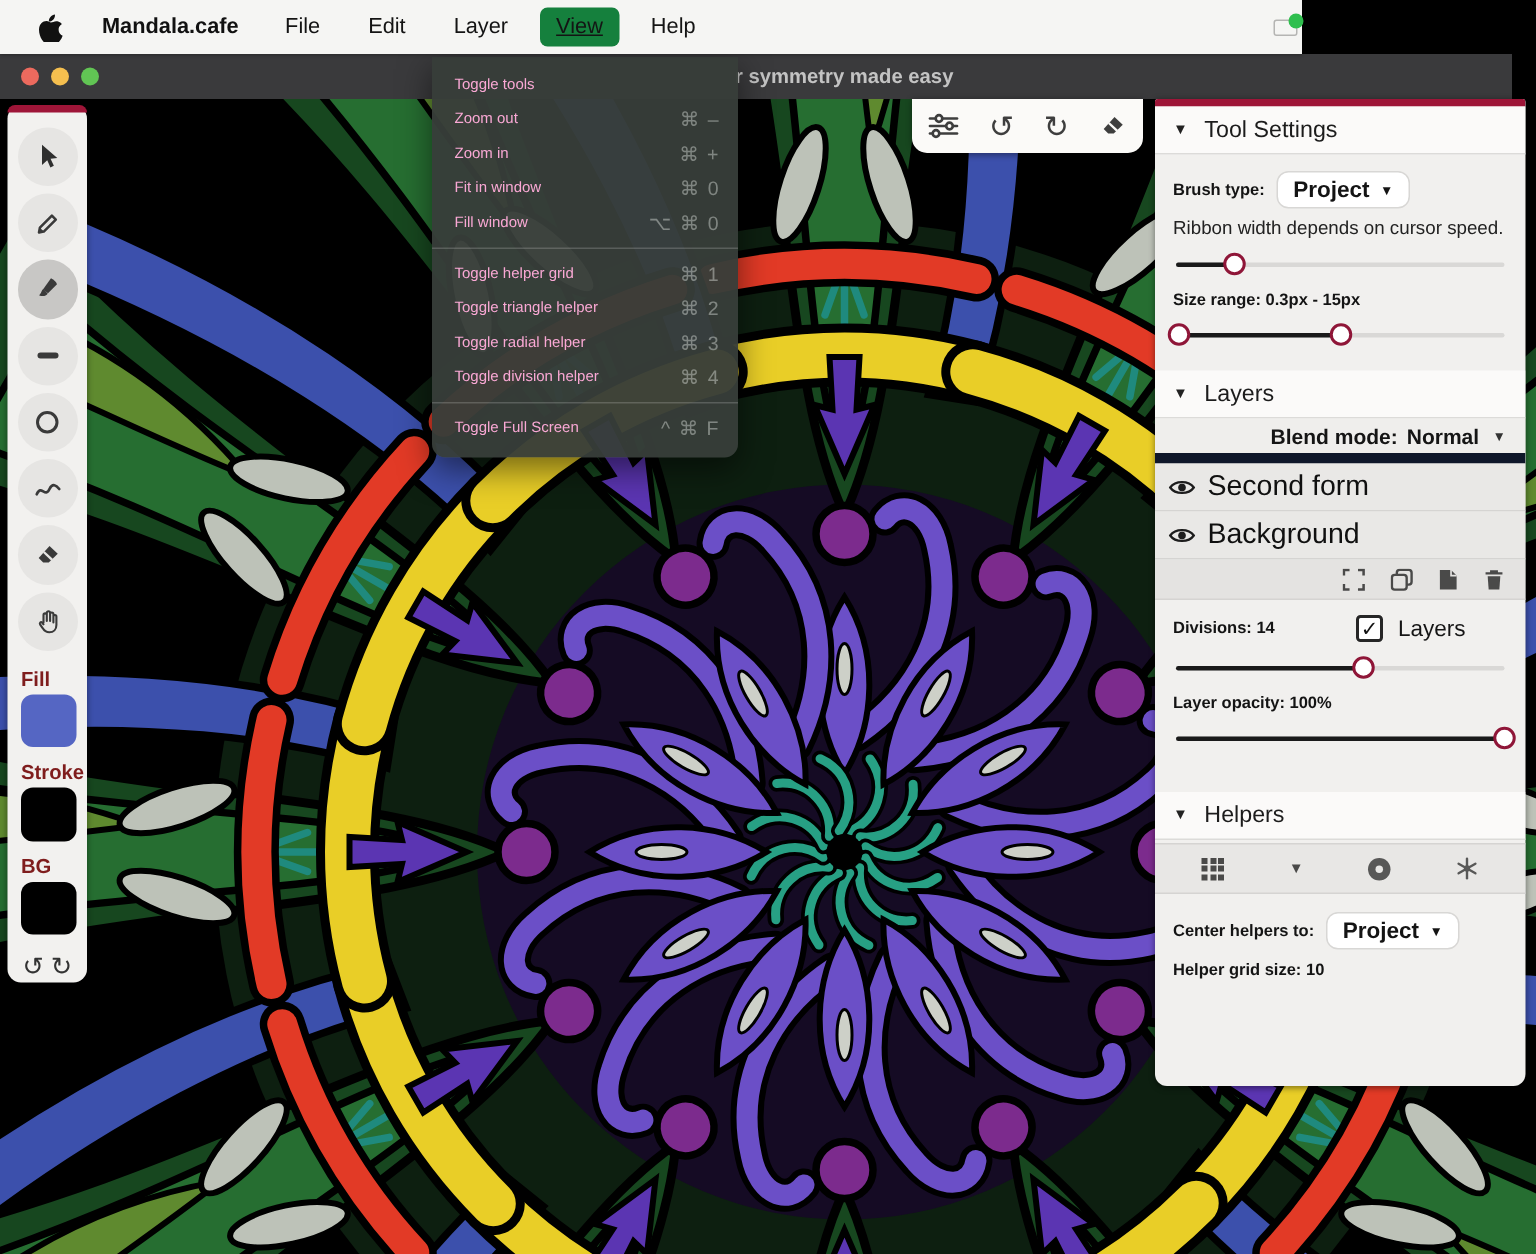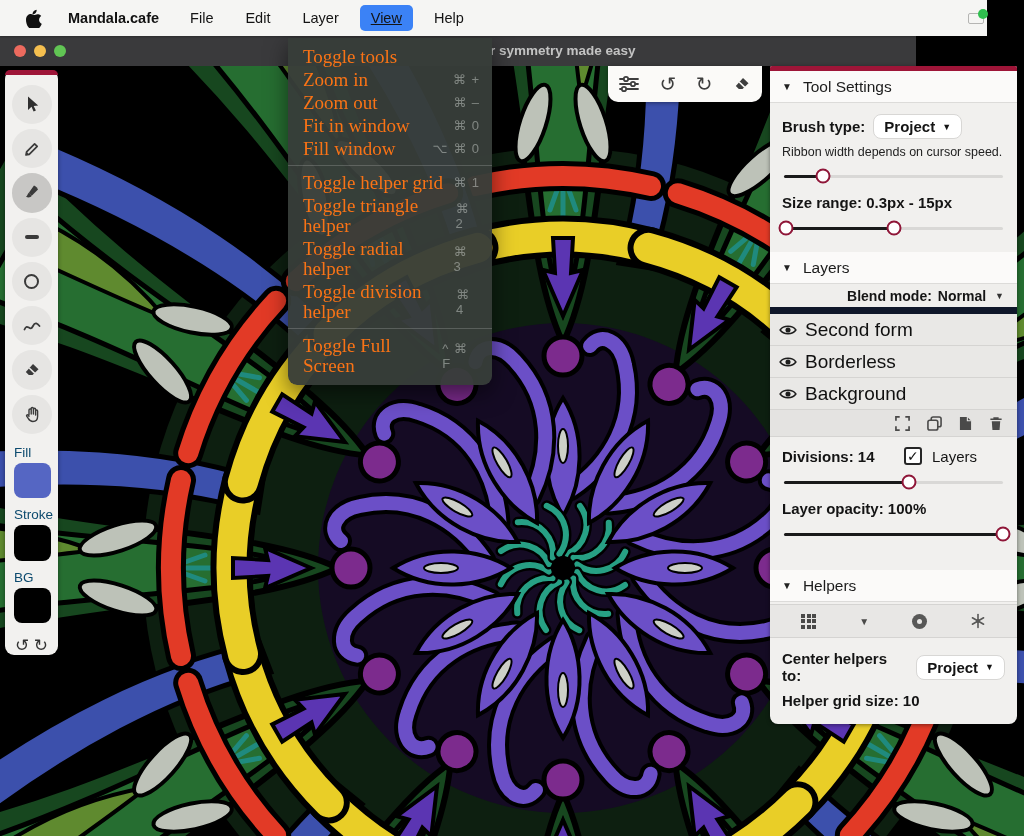--- a/index.html
+++ b/index.html
@@ -1,74 +1,74 @@
 <!DOCTYPE html>
 <html><head>
 <meta charset="utf-8">
 <style>
   * { margin:0; padding:0; box-sizing:border-box; }
   html,body { width:1024px; height:836px; overflow:hidden; background:#000;
     font-family:"Liberation Sans","DejaVu Sans",sans-serif; -webkit-font-smoothing:antialiased; }
 
   
-  .menubar { position:absolute; left:0; top:0; width:987px; height:36px; background:#f5f5f3;
+  .menubar { position:absolute; left:0; top:0; width:868px; height:36px; background:#f5f5f3;
     display:flex; align-items:center; z-index:60; box-shadow:0 1px 2px rgba(0,0,0,.25); }
   .apple { margin-left:26px; width:18px; height:20px; display:flex; align-items:center; }
   .mb-app { font-weight:700; font-size:14.5px; color:#111; margin-left:24px; }
   .mb-item { font-size:14.5px; color:#141414; padding:5px 11px; margin-left:10px; border-radius:5px; }
-  .mb-item.active { background:#3b82f6;text-decoration:underline; }
+  .mb-item.active { background:#15803d;text-decoration:underline; }
   .live-ind { position:absolute; right:-3px; top:9px; width:22px; height:16px; }
   .live-ind .box { position:absolute; left:0; top:4px; width:16px; height:11px; border:1.5px solid #b5b5b3; border-radius:2px; }
   .live-ind .dot { position:absolute; right:2px; top:0; width:10px; height:10px; border-radius:50%; background:#2fbf4e; }
 
   
-  .titlebar { position:absolute; left:0; top:36px; width:916px; height:30px; background:#3a3a3c; z-index:10; }
+  .titlebar { position:absolute; left:0; top:36px; width:1008px; height:30px; background:#3a3a3c; z-index:10; }
   .tl { position:absolute; top:9px; width:12px; height:12px; border-radius:50%; }
   .tl.red{ left:14px; background:#ec6a5e; } .tl.yel{ left:34px; background:#f5bf4f; } .tl.grn{ left:54px; background:#61c554; }
   .win-title { position:absolute; left:490px; top:7px; font-size:13.5px; font-weight:700; color:#c3c3c3; }
 
   
   .canvas { position:absolute; left:0; top:66px; width:1024px; height:770px; background:#000; z-index:1; }
 
   
   .float-tb { position:absolute; left:608px; top:66px; width:154px; height:36px; background:#fbfaf8;
     border-radius:0 0 10px 10px; box-shadow:0 1px 4px rgba(0,0,0,.4); display:flex; align-items:center;
     justify-content:space-around; z-index:20; }
   .float-tb .uglyph { font-size:20px; color:#3e3e3e; line-height:1; font-family:"DejaVu Sans",sans-serif; }
 
   
   .left-tb { position:absolute; left:5px; top:70px; width:53px; height:585px; background:#f2f1ef;
     border-radius:9px; z-index:20; box-shadow:0 1px 4px rgba(0,0,0,.45); display:flex; flex-direction:column; }
   .left-tb .accent { height:5px; background:#9e1538; border-radius:9px 9px 0 0; }
   .toolbtn { width:40px; height:40px; border-radius:50%; background:#e6e5e3; margin:3px auto 2px auto;
     display:flex; align-items:center; justify-content:center; }
   .toolbtn.sel { background:#c8c7c5; }
-  .swlabel { font-size:13.5px; color:#0c4a6e; margin:9px 0 3px 9px; }
+  .swlabel { font-size:13.5px; color:#7f1d1d; margin:9px 0 3px 9px;font-weight:bold; }
   .swatch { width:37px; height:36px; border-radius:8px; margin-left:9px; }
   .undoredo { display:flex; justify-content:space-between; padding:0 10px; margin-top:12px; }
   .undoredo span { font-size:17px; color:#333; font-family:"DejaVu Sans",sans-serif; }
 
   
   .menu-pop { position:absolute; left:288px; top:38px; width:204px; background:rgba(55,61,57,.96);
     border-radius:0 0 9px 9px; padding:7px 0 8px 0; z-index:50; box-shadow:0 8px 22px rgba(0,0,0,.5); }
   .mi { display:flex; justify-content:space-between; align-items:center; padding:1.5px 12px 1.5px 15px; }
-  .mi .lab { font-size:19px; font-weight:500; color:#f97316; line-height:20px;font-family:Liberation Serif, serif; }
+  .mi .lab { font-size:10px; font-weight:500; color:#f9a8d4; line-height:20px; }
   .mi .sc { font-size:13px; color:rgba(230,236,230,.42); letter-spacing:1px; }
   .msep { height:1px; background:rgba(255,255,255,.18); margin:5px 0; }
 
   
   .rpanel { position:absolute; left:770px; top:66px; width:247px; height:658px; background:#f1f0ee;
     z-index:20; border-radius:2px 2px 8px 8px; box-shadow:0 1px 4px rgba(0,0,0,.45); overflow:hidden;
     color:#151515; }
   .rpanel .accent { height:5px; background:#9e1538; }
   .sec-hd { height:32px; background:#fbfaf9; border-bottom:1px solid #dcdbd9; display:flex; align-items:center;
     padding-left:12px; font-size:15.5px; color:#1c1c1c; }
   .sec-hd .tri { font-size:10px; margin-right:11px; color:#222; }
   .pad { padding:8px 12px 4px 12px; }
-  .blabel { font-size:15px; font-weight:700; color:#141414; }
+  .blabel { font-size:11px; font-weight:700; color:#141414; }
   .hint { font-size:12.5px; color:#222; margin:6px 0 8px 0; }
   .row { display:flex; align-items:center; }
   .ddbtn { background:#fff; border:1px solid #d8d7d5; border-radius:8px; padding:3px 10px; font-size:15px;
     font-weight:700; color:#141414; display:inline-flex; align-items:center; margin-left:8px; }
   .ddbtn .tri { font-size:9px; margin-left:7px; }
   .slider { position:relative; height:16px; margin:9px 2px 10px 2px; }
   .slider .track { position:absolute; left:0; right:0; top:6.5px; height:3.5px; background:#d9d8d6; border-radius:2px; }
   .slider .fill { position:absolute; left:0; top:6.5px; height:3.5px; background:#1a1a1a; border-radius:2px; }
   .slider .handle { position:absolute; top:8px; width:15px; height:15px; border-radius:50%; background:#fff;
     border:2.5px solid #8f1638; transform:translate(-50%,-50%); }
@@ -274,27 +274,20 @@
       <path d="M1.5,8 C6,1.5 18,1.5 22.5,8 C18,14.5 6,14.5 1.5,8 Z" fill="none" stroke="#1d1d1d" stroke-width="2"></path>
       <circle cx="12" cy="8" r="3.4" fill="#1d1d1d"></circle>
     </svg>
     <span class="nm">Second form</span>
   </div>
   <div class="layer-row">
     <svg class="ic" width="18" height="14" viewBox="0 0 24 16">
       <path d="M1.5,8 C6,1.5 18,1.5 22.5,8 C18,14.5 6,14.5 1.5,8 Z" fill="none" stroke="#1d1d1d" stroke-width="2"></path>
       <circle cx="12" cy="8" r="3.4" fill="#1d1d1d"></circle>
     </svg>
-    <span class="nm">Borderless</span>
-  </div>
-  <div class="layer-row">
-    <svg class="ic" width="18" height="14" viewBox="0 0 24 16">
-      <path d="M1.5,8 C6,1.5 18,1.5 22.5,8 C18,14.5 6,14.5 1.5,8 Z" fill="none" stroke="#1d1d1d" stroke-width="2"></path>
-      <circle cx="12" cy="8" r="3.4" fill="#1d1d1d"></circle>
-    </svg>
     <span class="nm">Background</span>
   </div>
 
   <div class="act-row">
     <svg class="ic" width="15" height="15" viewBox="0 0 16 16">
       <path d="M1,5 V1 H5 M11,1 H15 V5 M15,11 V15 H11 M5,15 H1 V11" fill="none" stroke="#4a4a49" stroke-width="1.8"></path>
     </svg>
     <svg class="ic" width="15" height="15" viewBox="0 0 16 16">
       <rect x="4.5" y="1" width="10.5" height="10.5" rx="2" fill="none" stroke="#4a4a49" stroke-width="1.7"></rect>
       <rect x="1" y="4.5" width="10.5" height="10.5" rx="2" fill="#e4e3e1" stroke="#4a4a49" stroke-width="1.7"></rect>
@@ -371,26 +364,26 @@
 
   </div>
 </div>
 
 <div class="menu-pop">
   <div class="mi">
     <span class="lab">Toggle tools</span>
       <span class="sc"></span>
   </div>
   <div class="mi">
+    <span class="lab">Zoom out</span>
+      <span class="sc">⌘ –</span>
+  </div>
+  <div class="mi">
     <span class="lab">Zoom in</span>
       <span class="sc">⌘ +</span>
-  </div>
-  <div class="mi">
-    <span class="lab">Zoom out</span>
-      <span class="sc">⌘ –</span>
   </div>
   <div class="mi">
     <span class="lab">Fit in window</span>
       <span class="sc">⌘ 0</span>
   </div>
   <div class="mi">
     <span class="lab">Fill window</span>
       <span class="sc">⌥ ⌘ 0</span>
   </div>
   <div class="msep"></div>

